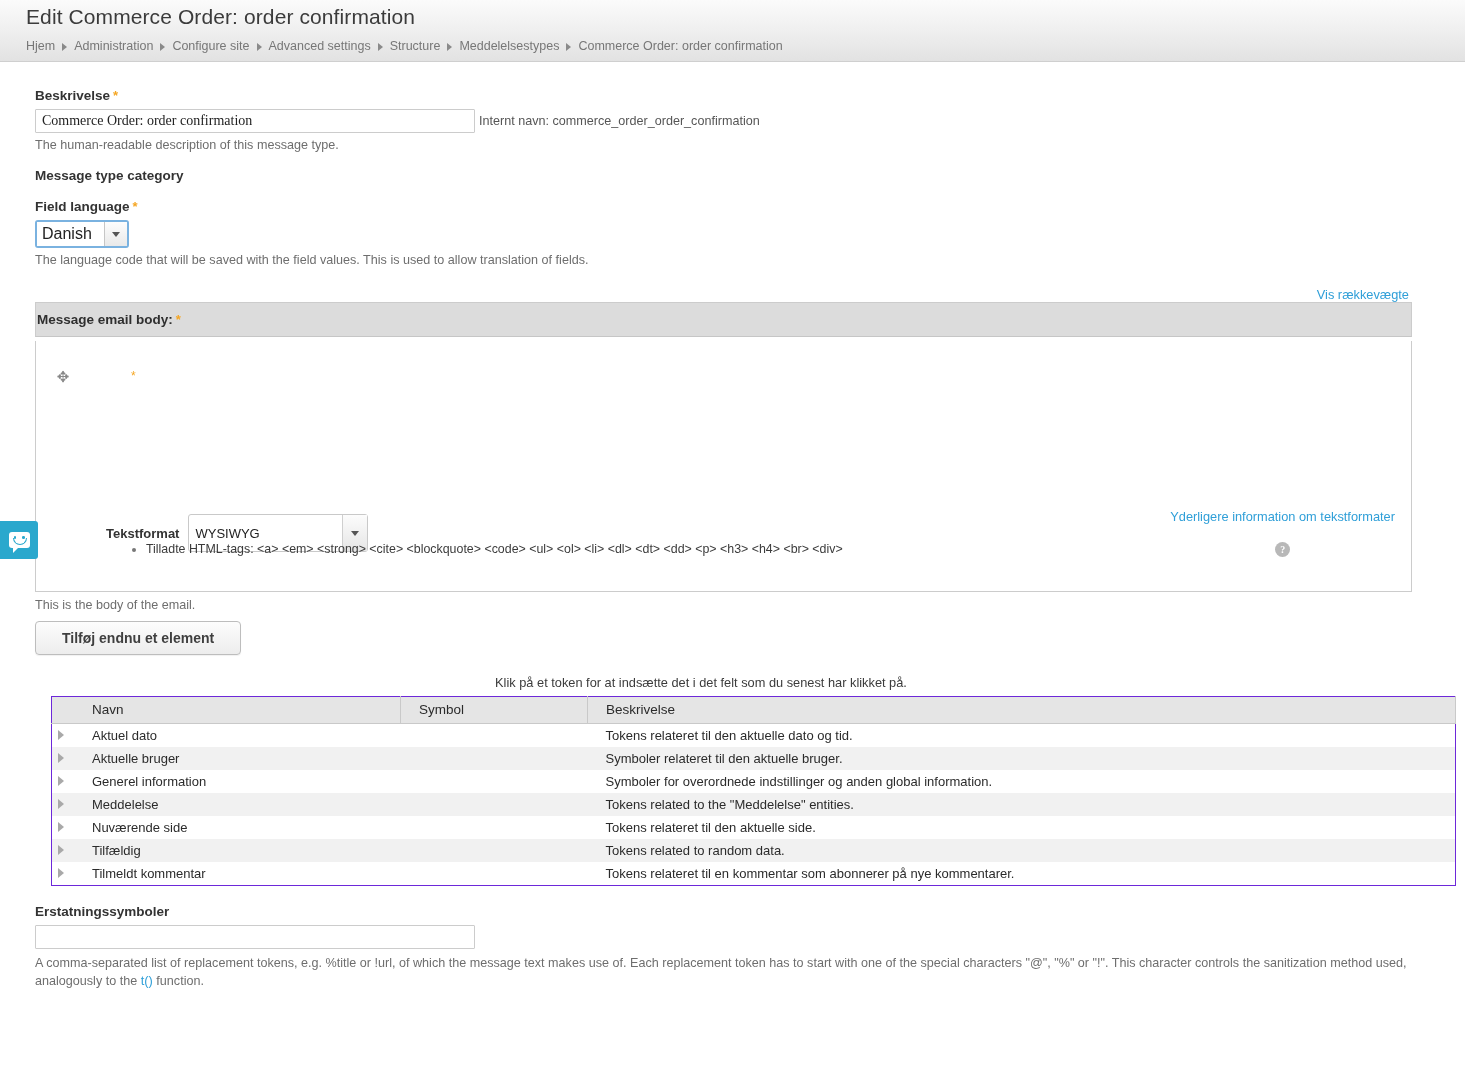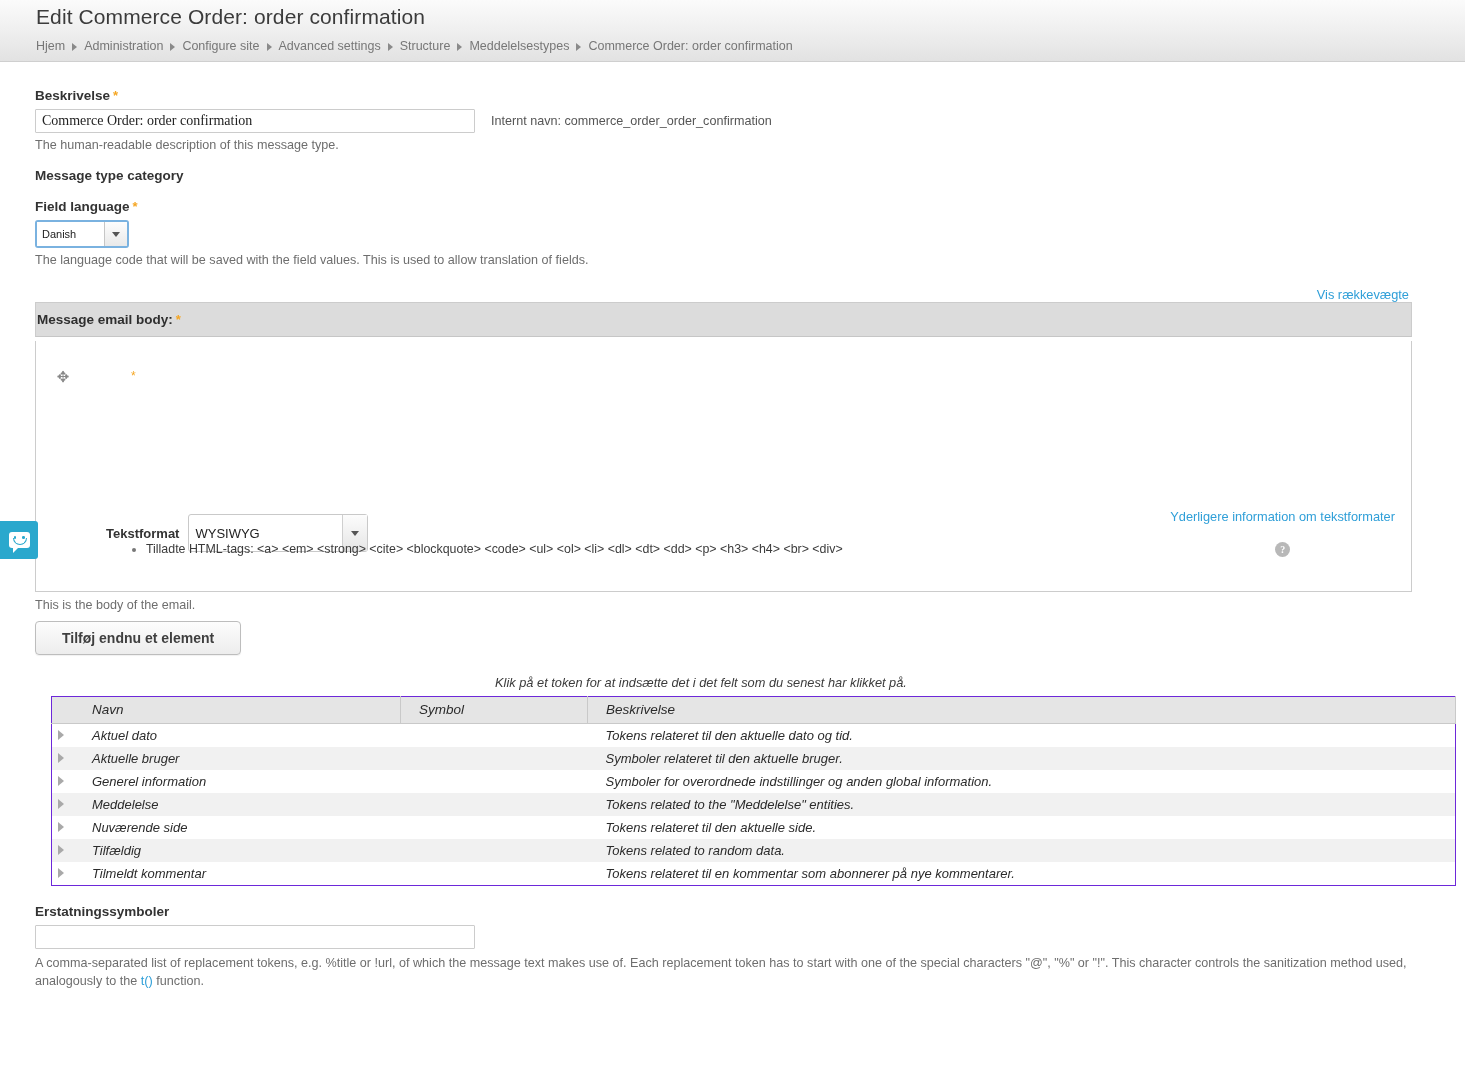--- a/index.html
+++ b/index.html
@@ -16,21 +16,21 @@
     position: relative;
     overflow: hidden;
   }
 
   
   .page-header {
     height: 62px;
     background: linear-gradient(to bottom, #fbfbfb 0%, #eeeeee 55%, #e2e2e2 100%);
     border-bottom: 1px solid #cfcfcf;
     box-sizing: border-box;
-    padding: 0 0 0 36px;
+    padding: 0 0 0 26px;
     position: relative;
   }
   .page-title {
     font-size: 21px;
     font-weight: normal;
     color: #3b3b3b;
     margin: 0;
     padding-top: 4px;
     line-height: 26px;
     letter-spacing: .1px;
@@ -91,21 +91,21 @@
     border: 1px solid #ccc;
     box-sizing: border-box;
     padding: 2px 6px;
     font-family: "Liberation Serif", serif;
     font-size: 14px;
     color: #222;
     background: #fff;
     border-radius: 1px;
   }
   .internal-name {
-    margin-left: 16px;
+    margin-left: 4px;
     font-size: 12.6px;
     color: #555;
   }
   .block { margin-bottom: 16px; }
   .static-val {
     font-size: 13.4px;
     color: #3b3b3b;
     margin: 0;
   }
 
@@ -118,21 +118,21 @@
     background: #fff;
     height: 28px;
     box-sizing: border-box;
     width: 94px;
   }
   .select-wrap .sel-value {
     flex: 1;
     padding: 0 5px;
     display: flex;
     align-items: center;
-    font-size: 11px;
+    font-size: 16px;
     color: #222;
     background: #fff;
   }
   .select-wrap .sel-arrow {
     width: 22px;
     background: linear-gradient(to bottom,#fdfdfd,#e9e9e9);
     border-left: 1px solid #c6c6c6;
     display: flex;
     align-items: center;
     justify-content: center;
@@ -288,21 +288,21 @@
     border-radius: 4px;
     font-size: 14px;
     font-weight: bold;
     color: #3f3f3f;
     cursor: pointer;
     box-shadow: 0 1px 1px rgba(0,0,0,.06);
     font-family: "Liberation Sans", sans-serif;
   }
 
   
-  .token-area { margin-top: 20px; margin-right: 10px; font-style: italic; }
+  .token-area { margin-top: 20px; margin-right: 10px; }
   .token-caption {
     text-align: center;
     font-size: 12.8px;
     color: #3b3b3b;
     margin: 0 0 6px 0;
     padding-right: 60px;
   }
   table.tokens {
     width: 1405px;
     border-collapse: collapse;

